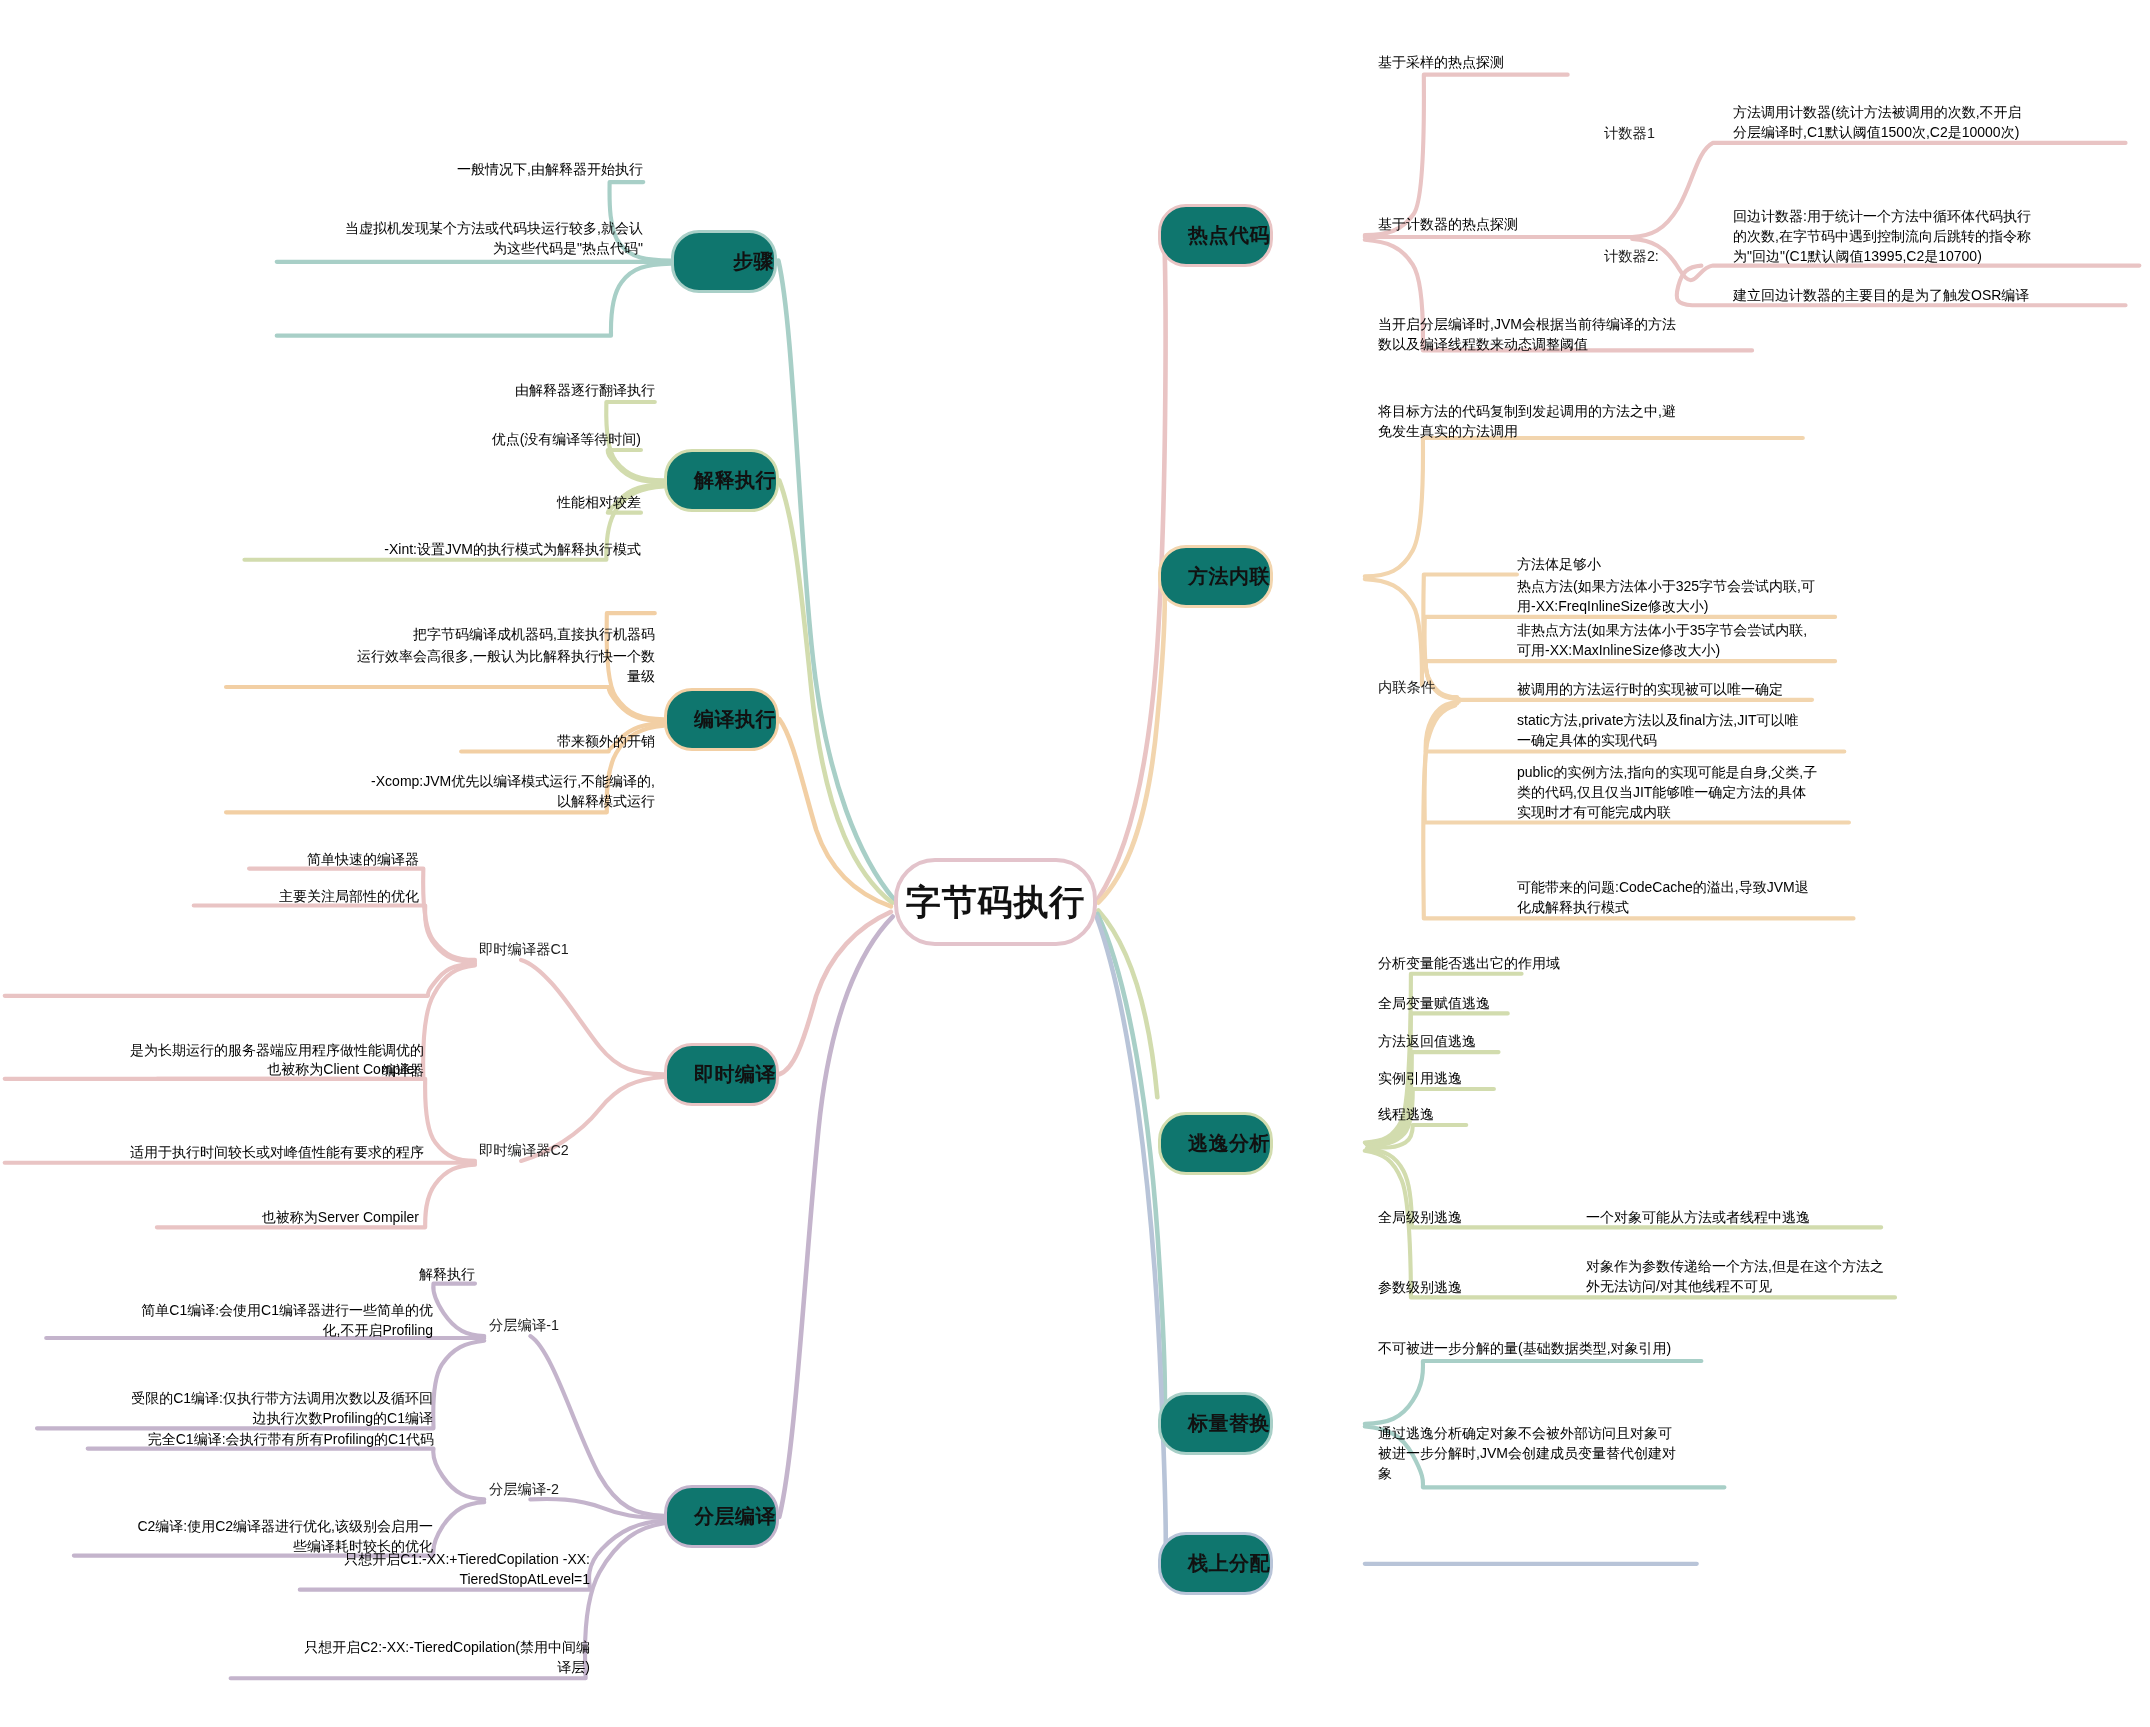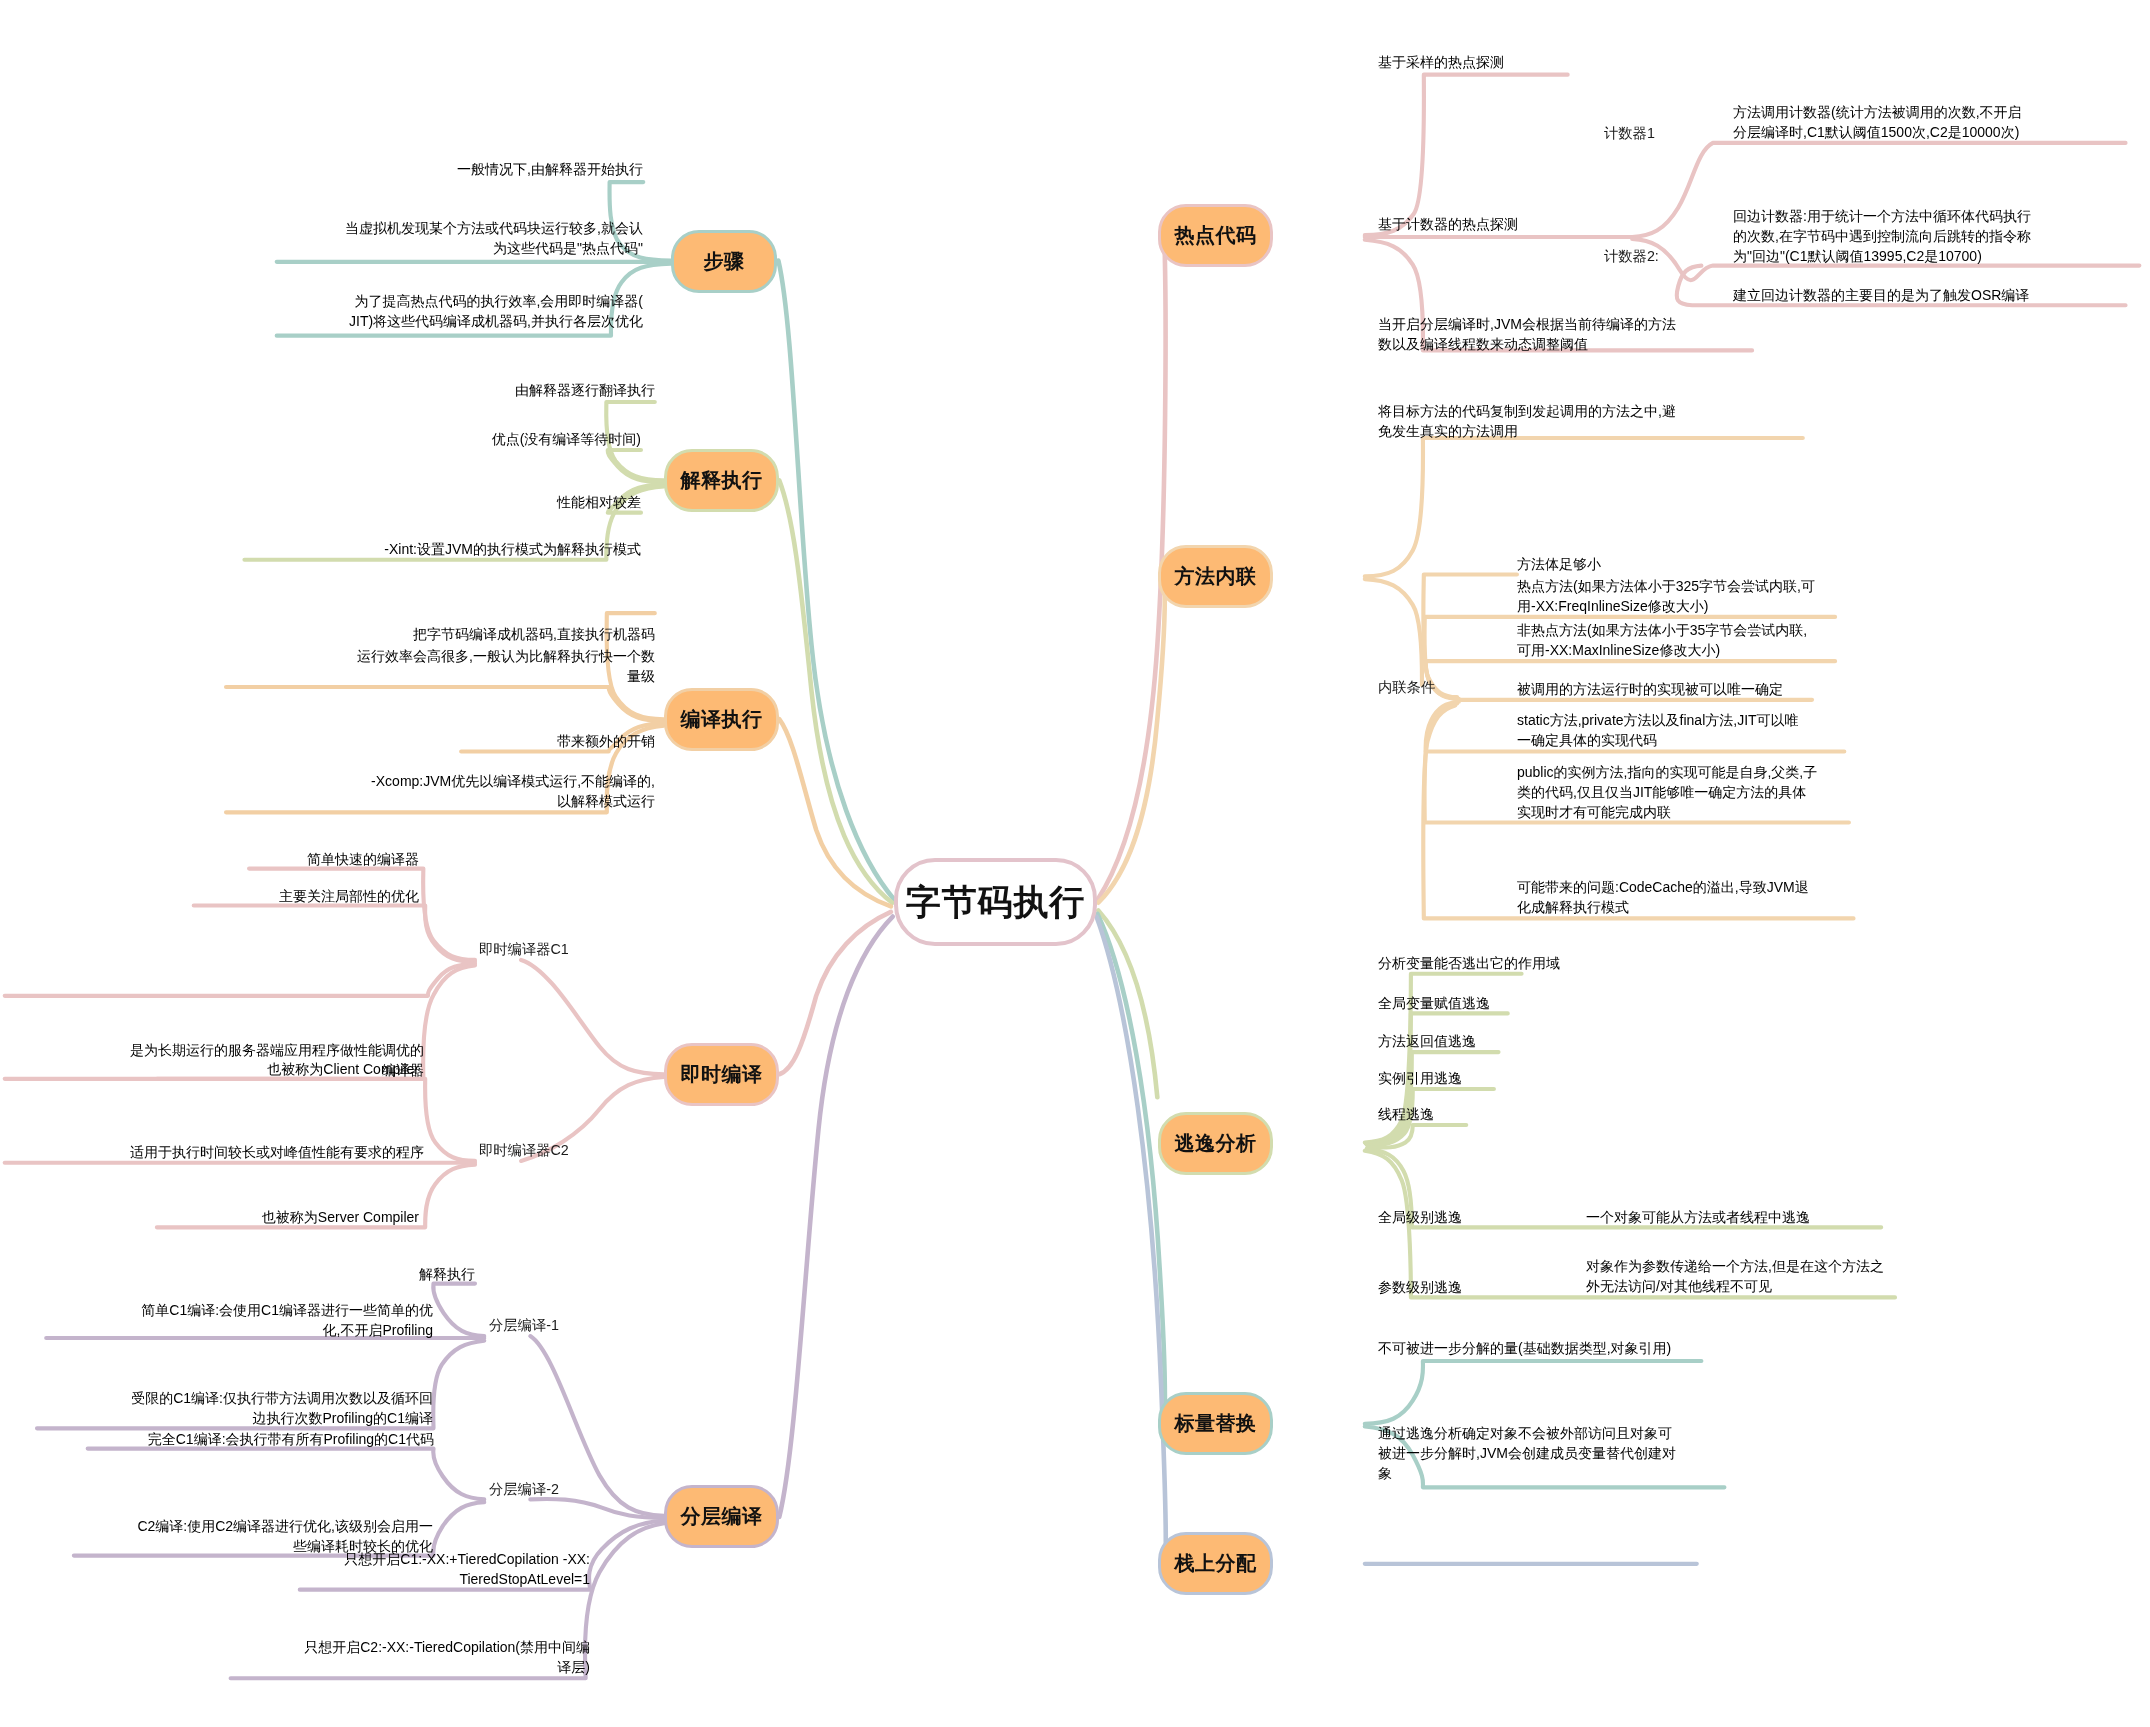--- a/index.html
+++ b/index.html
@@ -11,22 +11,22 @@
 
   
   .root{
     display:flex;align-items:center;justify-content:center;
     border:4.1px solid #e3c3cb;border-radius:41px;background:#fff;
     font-size:35px;font-weight:700;color:#111;letter-spacing:0.9px;
   }
 
   
   .branch{
-    display:flex;align-items:center;justify-content:center;
-    border:3.2px solid #ccc;border-radius:28px;background:#fdba74;
+    display:flex;align-items:center;justify-content:flex-end;
+    border:3.2px solid #ccc;border-radius:28px;background:#0f766e;
     font-size:20px;font-weight:700;color:#111;letter-spacing:0.5px;
   }
 
   
   .leaf{
     display:flex;align-items:flex-end;
     font-size:14px;line-height:1.42;color:#000000;
     white-space:pre-line;
   }
   .leaf.right{justify-content:flex-start;}
@@ -174,24 +174,20 @@
     <span>栈上分配</span>
   </div>
 
   <div class="node leaf left" style="left:320px;top:143px;width:323px;height:37px;">
     <span>一般情况下,由解释器开始执行</span>
   </div>
   <div class="node leaf left" style="left:233px;top:194px;width:410px;height:65px;">
     <span>当虚拟机发现某个方法或代码块运行较多,就会认
 为这些代码是"热点代码"</span>
   </div>
-  <div class="node leaf left" style="left:233px;top:267px;width:410px;height:65px;">
-    <span>为了提高热点代码的执行效率,会用即时编译器(
-JIT)将这些代码编译成机器码,并执行各层次优化</span>
-  </div>
 
   <div class="node leaf left" style="left:332px;top:364px;width:323px;height:37px;">
     <span>由解释器逐行翻译执行</span>
   </div>
   <div class="node leaf left" style="left:318px;top:413px;width:323px;height:37px;">
     <span>优点(没有编译等待时间)</span>
   </div>
   <div class="node leaf left" style="left:318px;top:476px;width:323px;height:37px;">
     <span>性能相对较差</span>
   </div>

